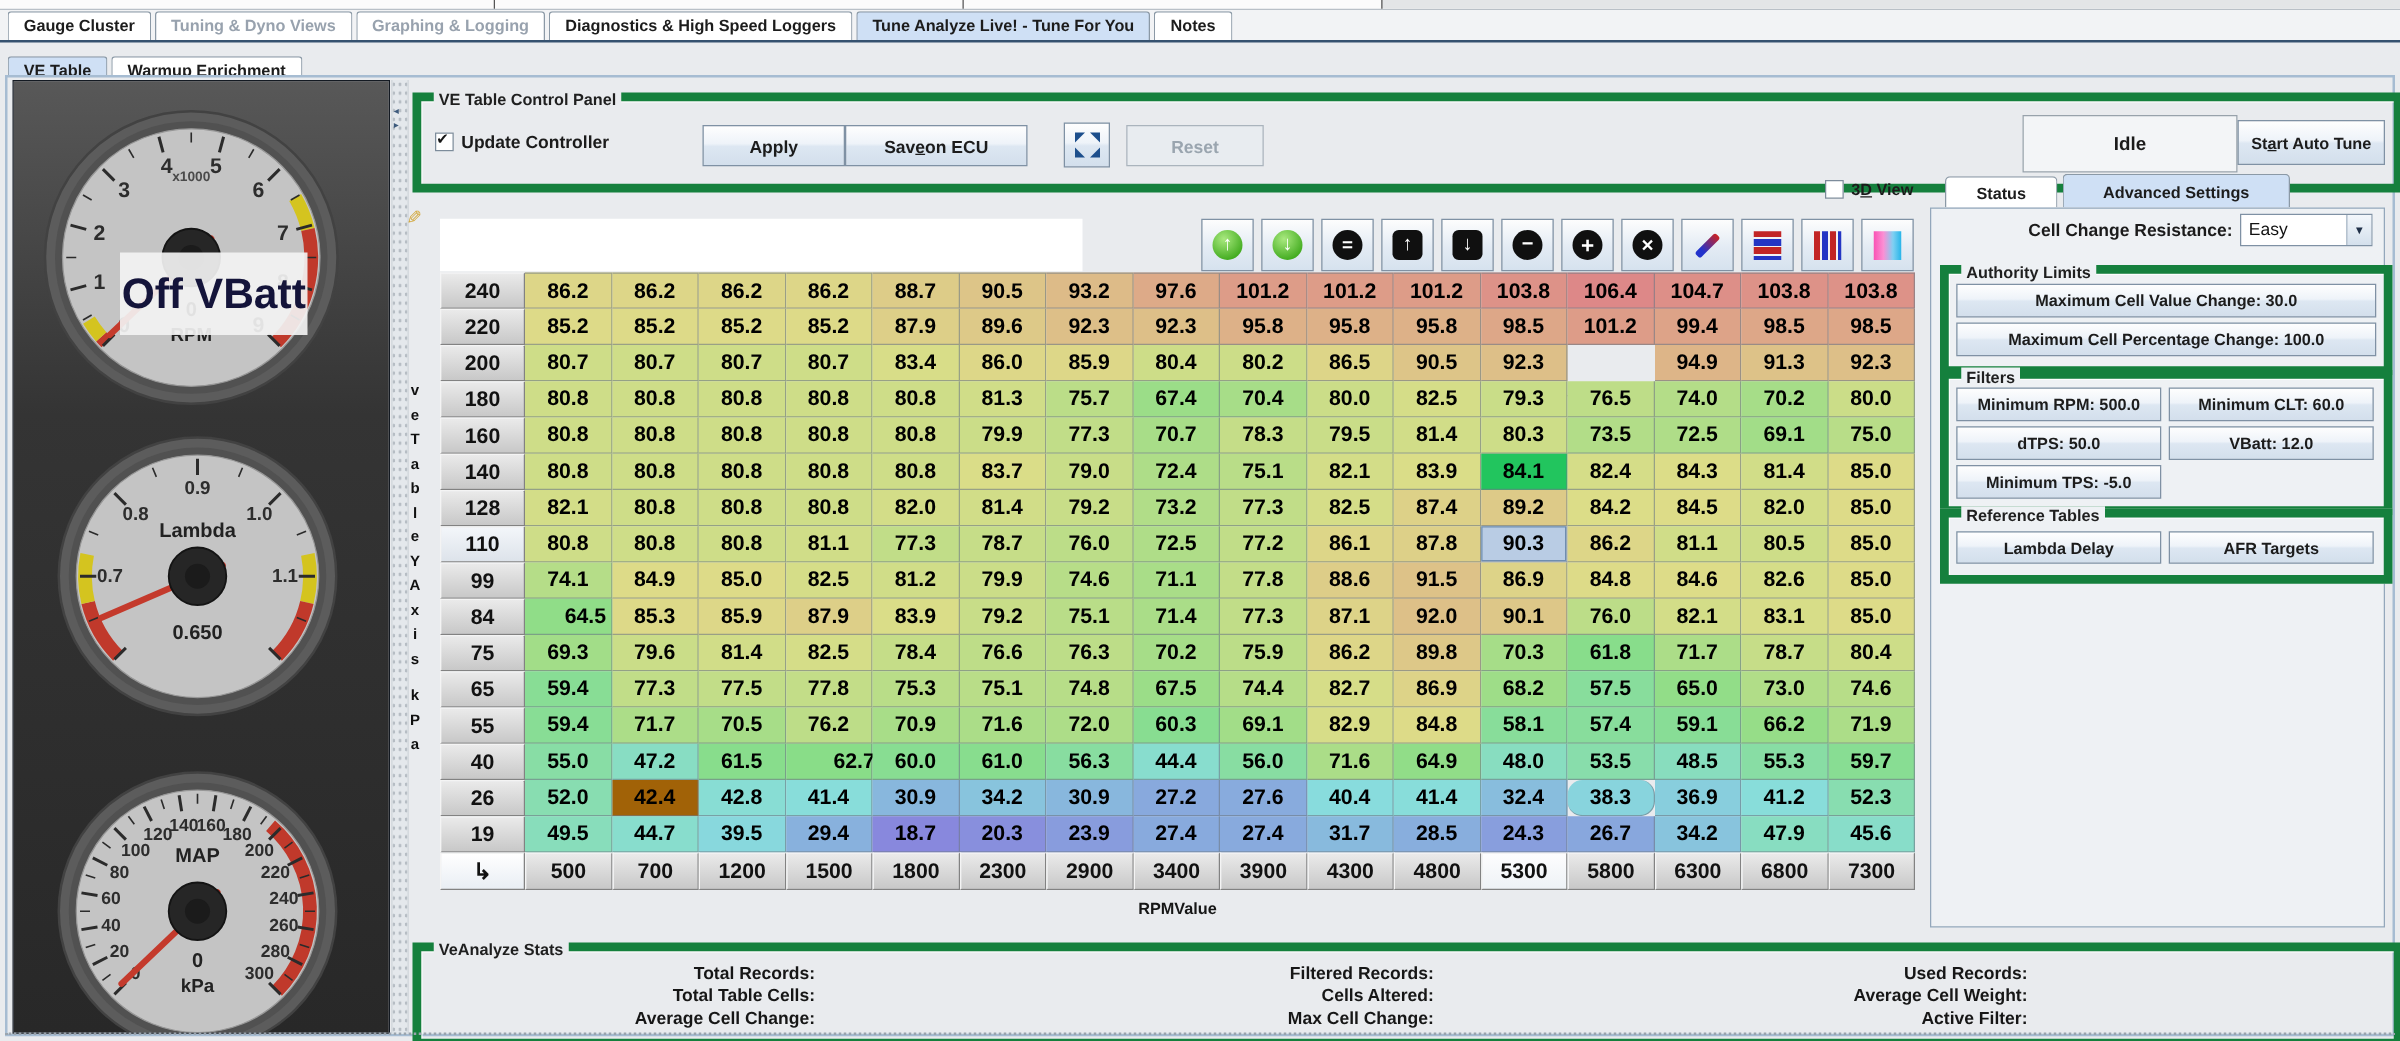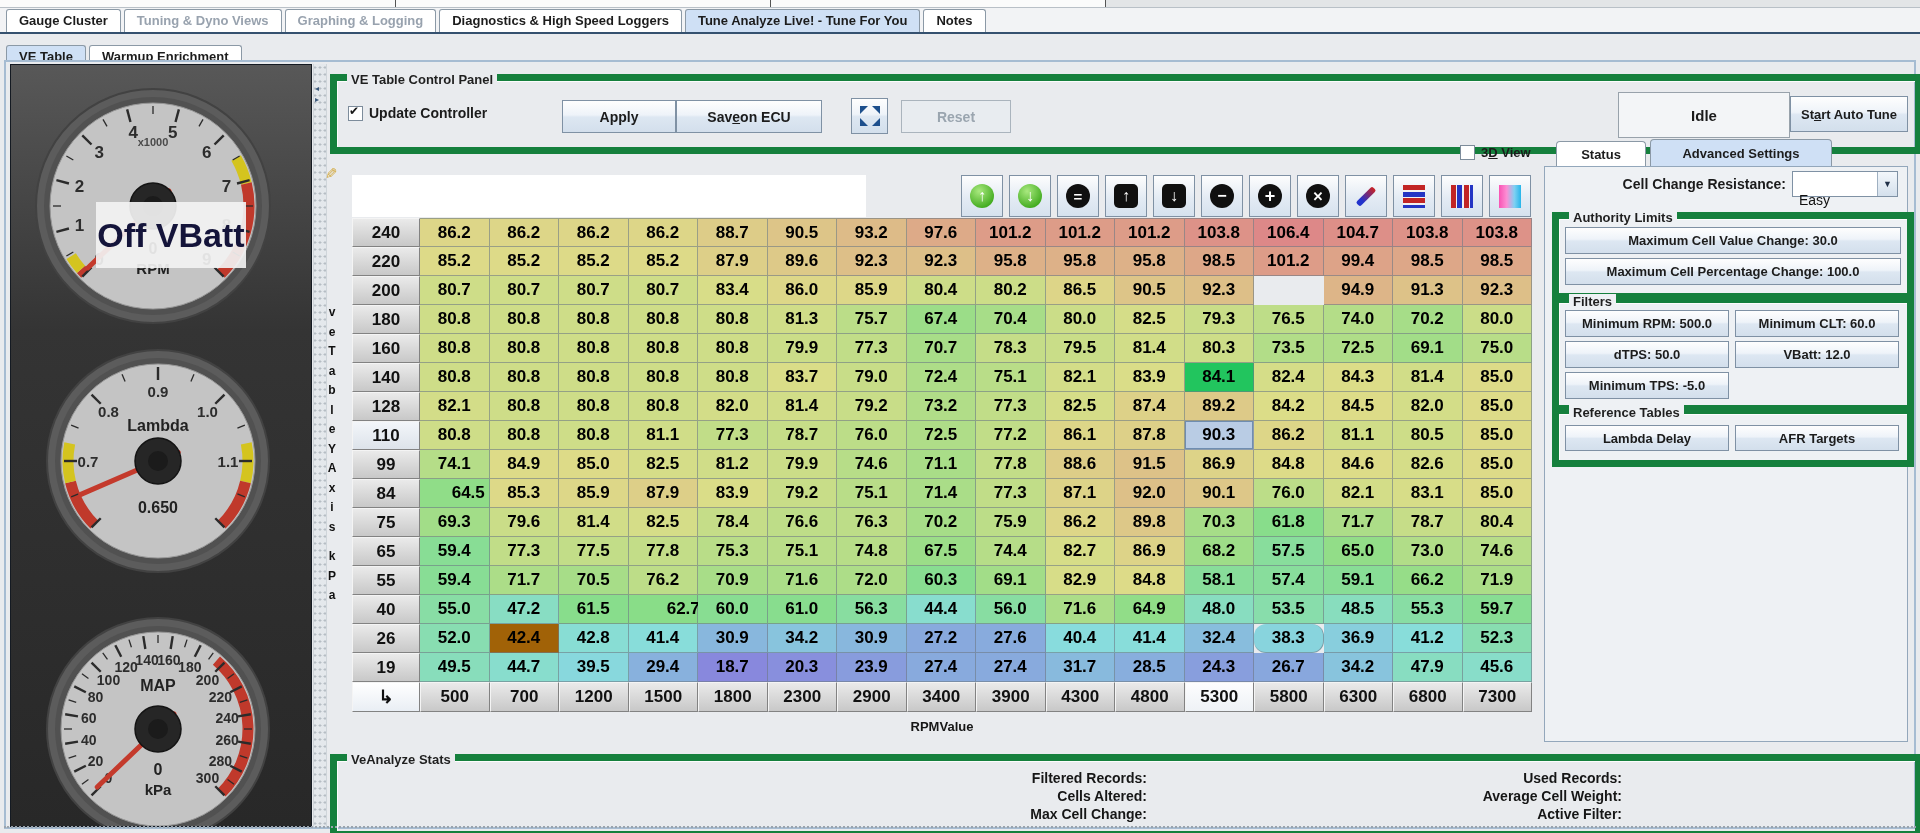--- a/index.html
+++ b/index.html
@@ -76,21 +76,21 @@
         font-size:12px;font-weight:bold;color:#101010;line-height:19.5px;}
   #yaxis{top:303px;} #yaxisunit{top:547px;}
   #rpmvalue{left:352px;top:719px;width:1180px;text-align:center;font-size:13px;font-weight:bold;color:#161616;}
   
   #threed{left:1460px;top:144px;}
   .sidetab{position:absolute;font-size:13px;font-weight:bold;color:#1c1c1c;background:#fff;border:1px solid #8b99a6;border-bottom:none;
            border-radius:4px 4px 0 0;display:flex;align-items:center;justify-content:center;box-sizing:border-box;}
   #advpanel{left:1544px;top:166px;width:364px;height:576px;background:#eef1f4;border:1px solid #93a7bb;box-sizing:border-box;}
   #ccr-label{left:1548px;top:176px;width:238px;text-align:right;font-size:14px;font-weight:bold;color:#1b1b1b;}
   #combo{left:1792px;top:171px;width:106px;height:26px;border:1px solid #7f91a4;background:#fff;display:flex;box-sizing:border-box;}
-  #combo .val{flex:1;font-size:14px;color:#111;padding:20px 0 0 6px;}
+  #combo .val{flex:1;font-size:14px;color:#111;padding:3px 0 0 6px;}
   #combo .btn{width:19px;background:linear-gradient(180deg,#f3f7fb,#d4e0ec);border-left:1px solid #9fb0c1;
               display:flex;align-items:center;justify-content:center;font-size:9px;color:#203048;}
   .abtn{position:absolute;}
   .statcol{position:absolute;top:8px;width:285px;text-align:right;}
   .statcol div{font-size:14px;font-weight:bold;color:#161616;line-height:18px;}
   #bottomdots{left:4px;top:826px;width:1912px;height:5px;border-top:2px dotted #9aa4ae;}
   text{font-family:"Liberation Sans",sans-serif;}
 </style>
 </head>
 <body>
@@ -674,20 +674,25 @@
     <div class="hcell selcol">5300</div>
     <div class="hcell">5800</div>
     <div class="hcell">6300</div>
     <div class="hcell">6800</div>
     <div class="hcell">7300</div>
   </div>
 <div id="rpmvalue" class="abs">RPMValue</div>
 
 <div class="abs gbox" id="statsbox" style="left:330px;top:754px;width:1578px;height:70px;">
   <span class="gtitle">VeAnalyze Stats</span>
+<div class="statcol" style="left: 30px;">
+      <div>Total Records:</div>
+      <div>Total Table Cells:</div>
+      <div>Average Cell Change:</div>
+    </div>
     <div class="statcol" style="left: 525px;">
       <div>Filtered Records:</div>
       <div>Cells Altered:</div>
       <div>Max Cell Change:</div>
     </div>
     <div class="statcol" style="left: 1000px;">
       <div>Used Records:</div>
       <div>Average Cell Weight:</div>
       <div>Active Filter:</div>
     </div>

